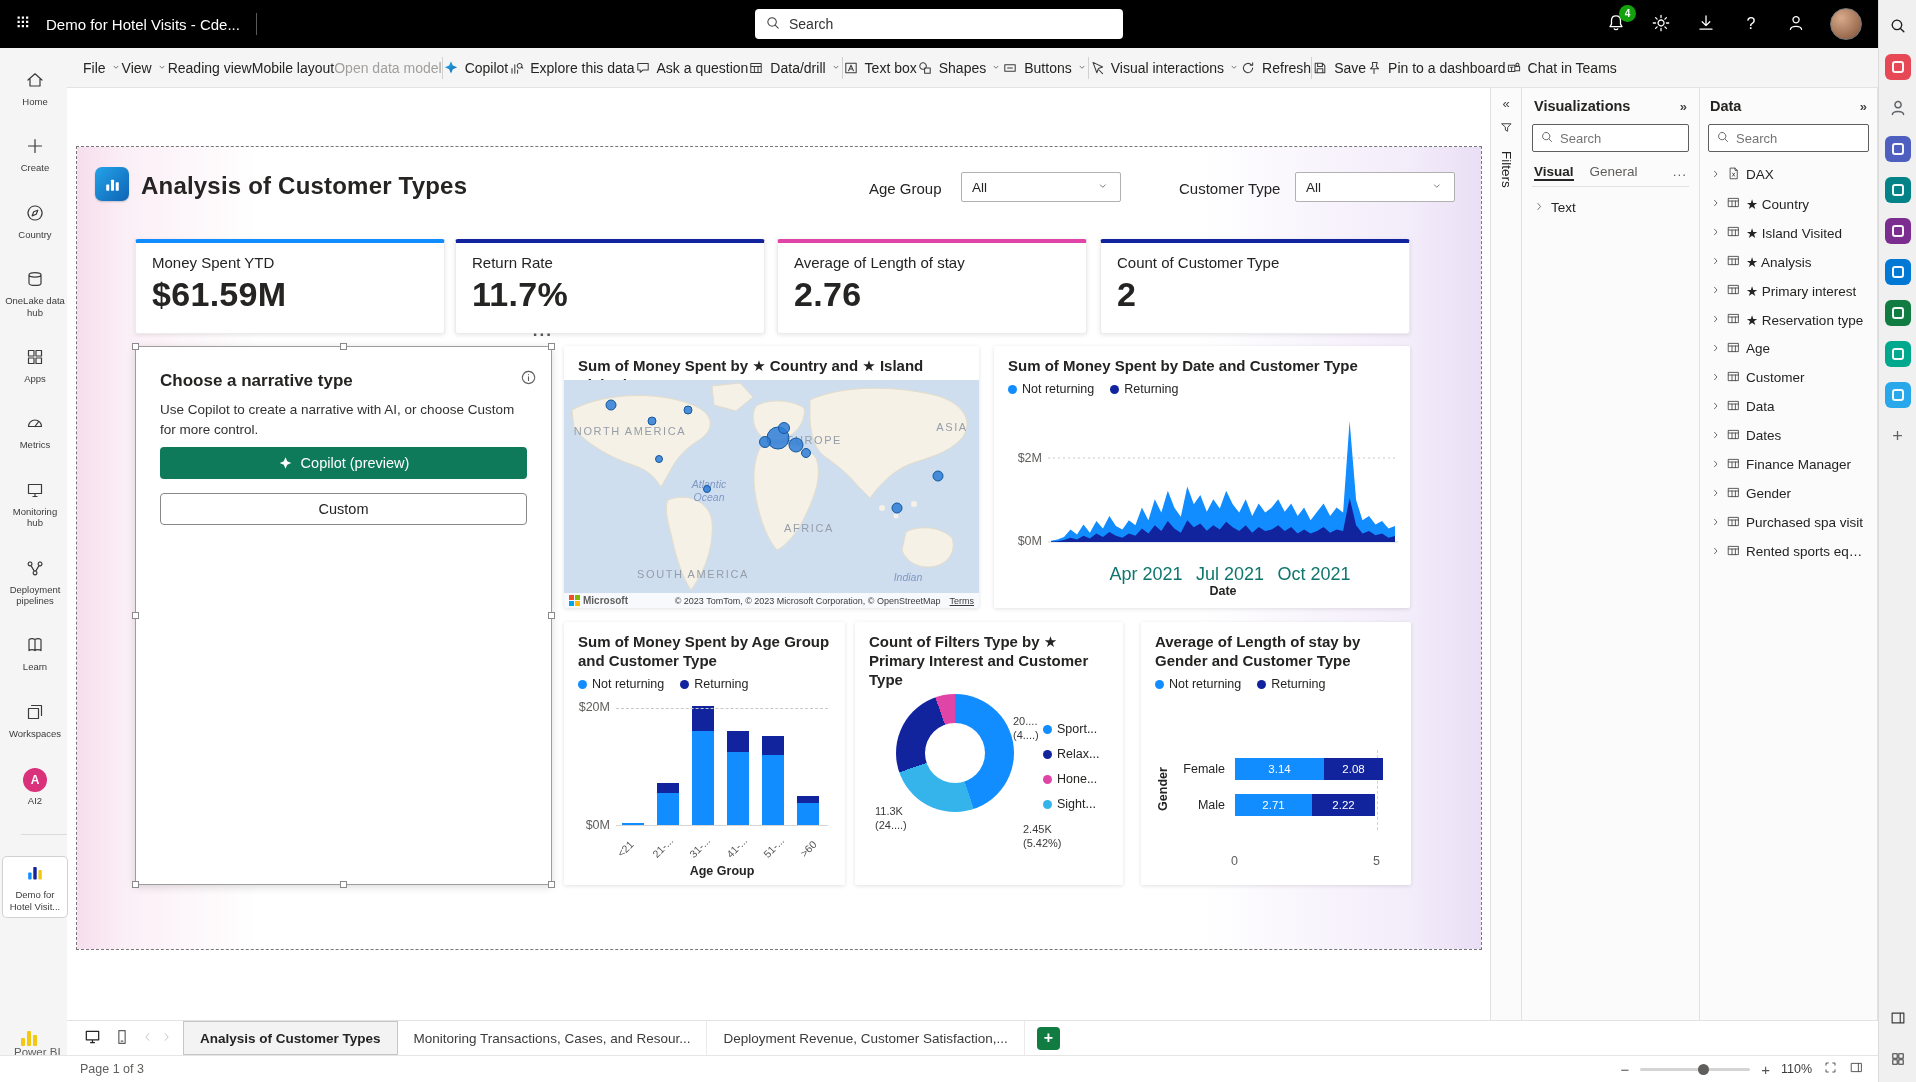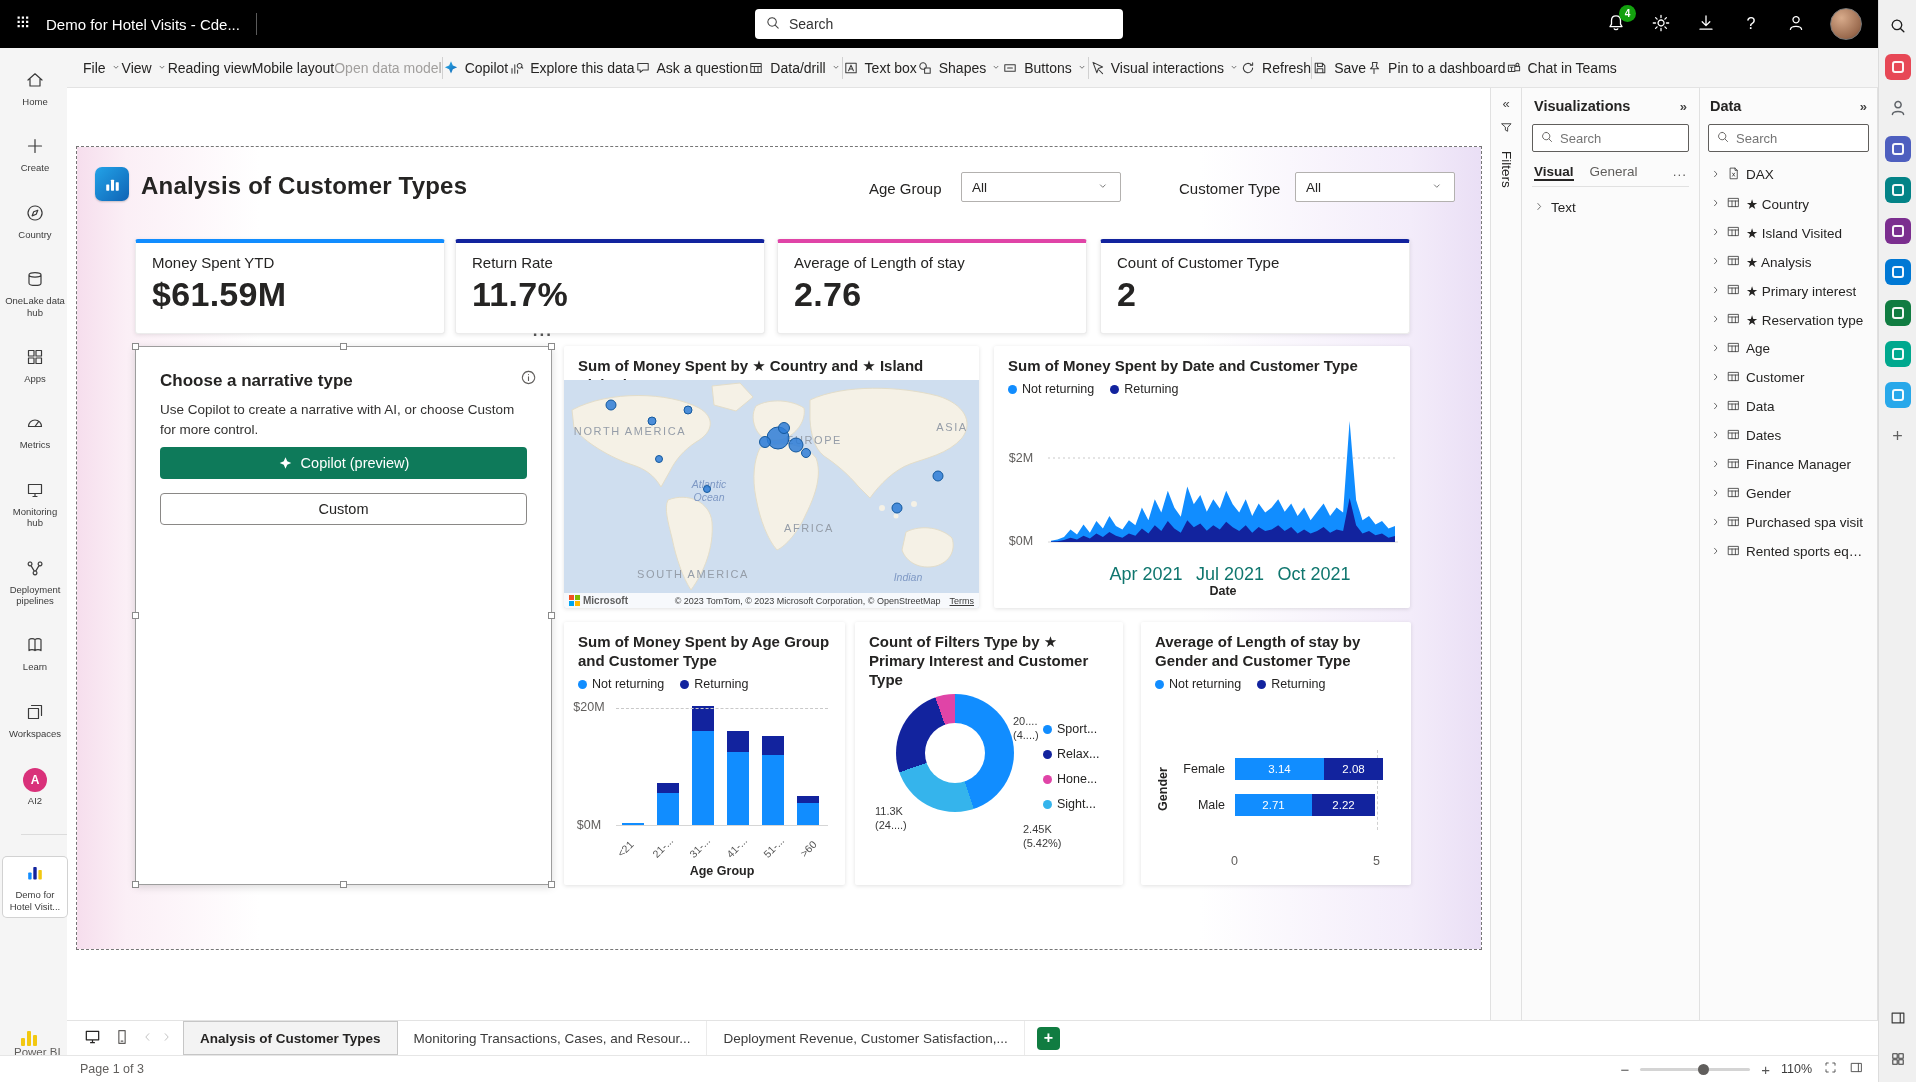--- a/index.html
+++ b/index.html
@@ -82,21 +82,21 @@
 .map-attr{position:absolute;left:0;right:0;bottom:0;height:15px;background:rgba(255,255,255,.82);display:flex;align-items:center;font-size:9px;color:#3b3b3b;padding:0 5px;gap:5px;z-index:2}
 .ms-logo{display:flex;align-items:center;gap:3px;font-size:10px;color:#5e5e5e;font-weight:600}
 .ms-sq{display:grid;grid-template-columns:5px 5px;gap:1px}
 .ms-sq i{width:5px;height:5px;display:block}
 .attr-text{margin-left:auto;white-space:nowrap}
 .attr-terms{text-decoration:underline;margin-left:4px}
 
 
 #line-visual{left:917px;top:199px;width:416px;height:262px}
 .line-plot{position:absolute;left:54px;top:64px;width:350px;height:150px}
-.yl{position:absolute;left:-48px;width:42px;text-align:center;font-size:12.5px;color:#605e5c}
+.yl{position:absolute;left:-48px;width:42px;text-align:right;font-size:12.5px;color:#605e5c}
 .x-ticks{position:absolute;left:54px;top:218px;width:350px;height:16px;font-size:18px;color:#0f766e}
 .x-ticks span{position:absolute;transform:translateX(-50%)}
 .ax-label{position:absolute;font-size:12.5px;font-weight:700;color:#252423;text-align:center}
 
 
 #age-visual{left:487px;top:475px;width:281px;height:263px}
 .bars-wrap{position:absolute;left:52px;top:84px;width:212px;height:120px;border-bottom:1px solid #d6d6d6;display:flex;align-items:flex-end;gap:13px;padding:0 6px}
 .grid-dash{position:absolute;left:0;right:0;top:2px;border-top:1px dashed #c9c9c9}
 .agebar{flex:0 0 22px;display:flex;flex-direction:column;justify-content:flex-end}
 .age-ticks{position:absolute;left:52px;top:208px;width:212px;display:flex;gap:13px;padding:0 6px;height:30px}

